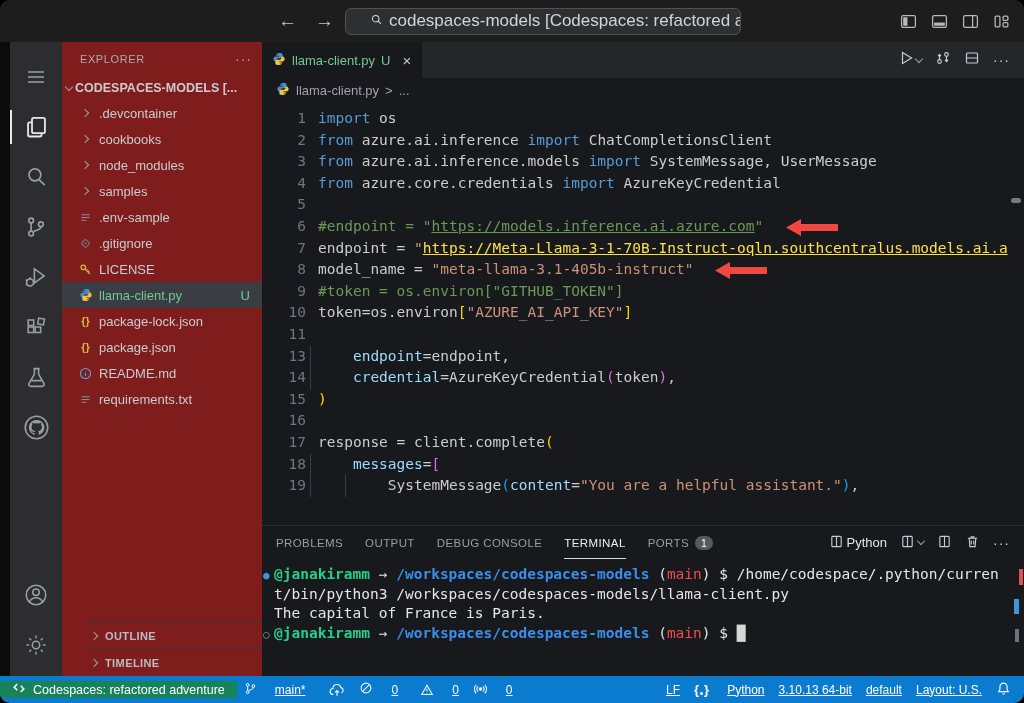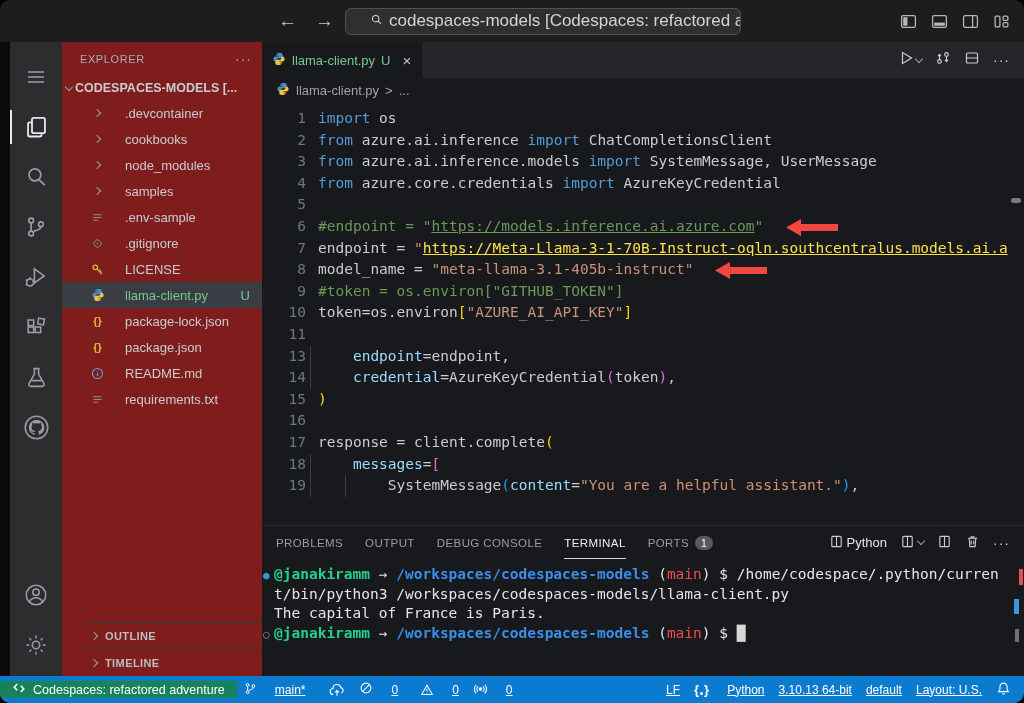--- a/index.html
+++ b/index.html
@@ -27,21 +27,21 @@
   .ab-item{width:52px;height:50px;display:flex;align-items:center;justify-content:center;color:#9a9ea3;position:relative;}
   .ab-item.active{color:#e6e8ea;}
   .ab-item.active::before{content:"";position:absolute;left:0;top:8px;bottom:8px;width:2px;background:#e6e8ea;}
   .ab-bottom{margin-top:auto;padding-bottom:6px;display:flex;flex-direction:column;align-items:center;}
   
   .sidebar{width:200px;background:#7f1d1d;flex:none;display:flex;flex-direction:column;color:#c9ccd1;}
   .sb-header{height:34px;display:flex;align-items:center;padding:0 10px 0 18px;font-size:11px;letter-spacing:.6px;color:#a8acb1;}
   .sb-header .more{margin-left:auto;color:#a8acb1;font-size:14px;letter-spacing:1px;}
   .tree{flex:1;overflow:hidden;font-size:13px;}
   .tree-root{height:24px;display:flex;align-items:center;font-weight:bold;font-size:12.5px;padding-left:4px;gap:3px;white-space:nowrap;}
-  .tree-row{height:26px;display:flex;align-items:center;padding-left:28px;gap:20px;white-space:nowrap;}
+  .tree-row{height:26px;display:flex;align-items:center;padding-left:16px;gap:6px;white-space:nowrap;}
   .tree-row.selected{background:#3a3d43;}
   .tree-row .ficon{width:15px;display:inline-flex;justify-content:center;flex:none;}
   .tree-row .badge-u{margin-left:auto;margin-right:12px;color:#73c991;}
   .tree-row.green{color:#73c991;}
   .chev{display:inline-block;width:6px;height:6px;border-right:1.4px solid #9a9ea3;border-bottom:1.4px solid #9a9ea3;flex:none;}
   .chev.right{transform:rotate(-45deg);margin-right:2px;}
   .chev.down{transform:rotate(45deg);margin-top:-3px;}
   .sb-sections{flex:none;padding-left:23px;}
   .sb-section{height:27px;border-top:1px solid #33353a;display:flex;align-items:center;gap:6px;padding-left:6px;font-size:11px;font-weight:bold;letter-spacing:.4px;color:#b9bdc2;}
   

